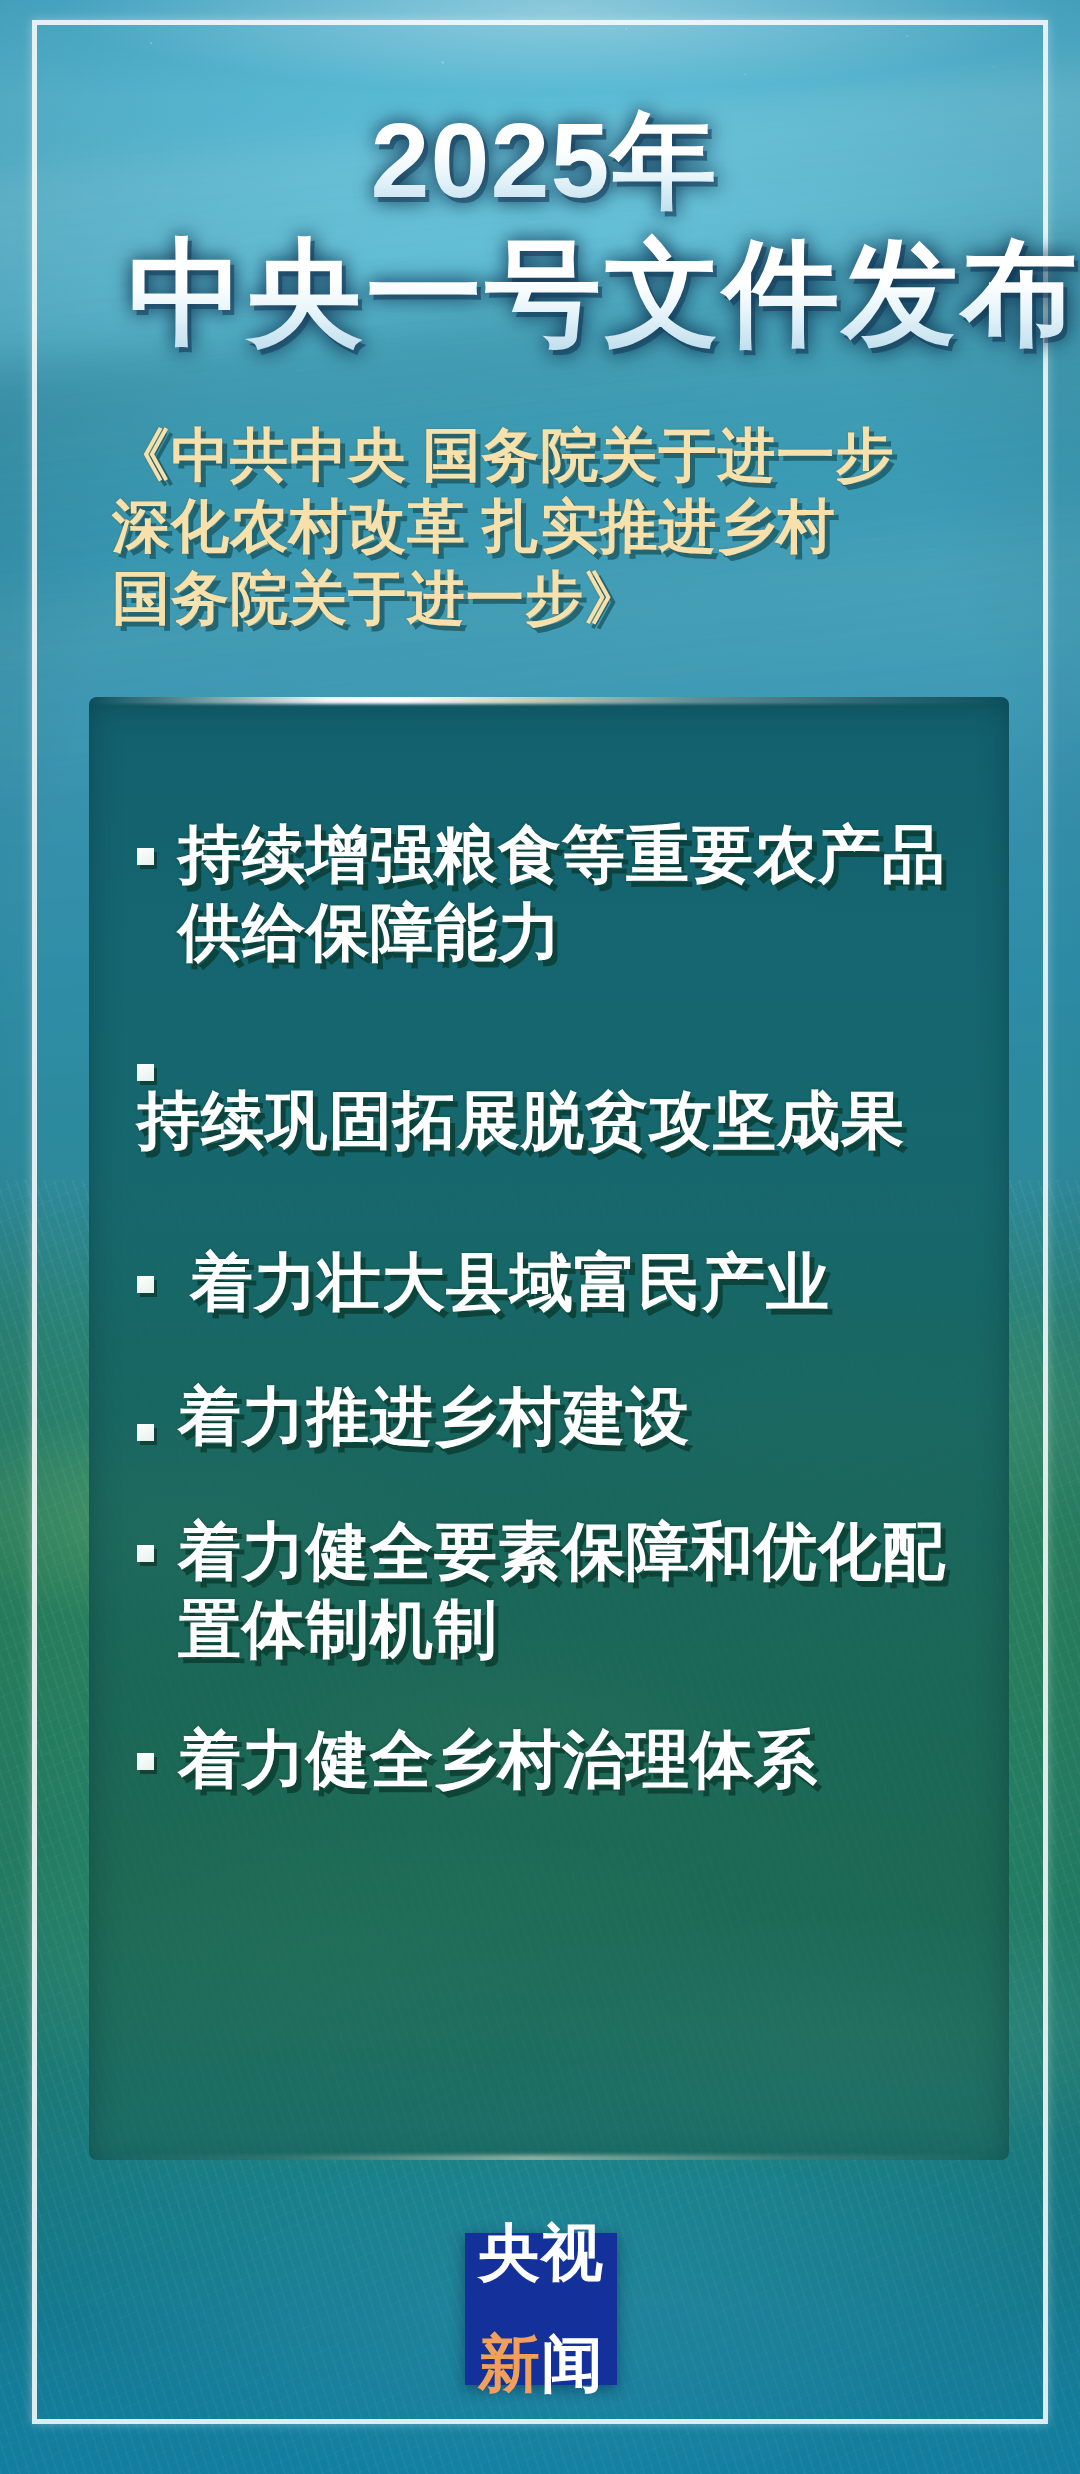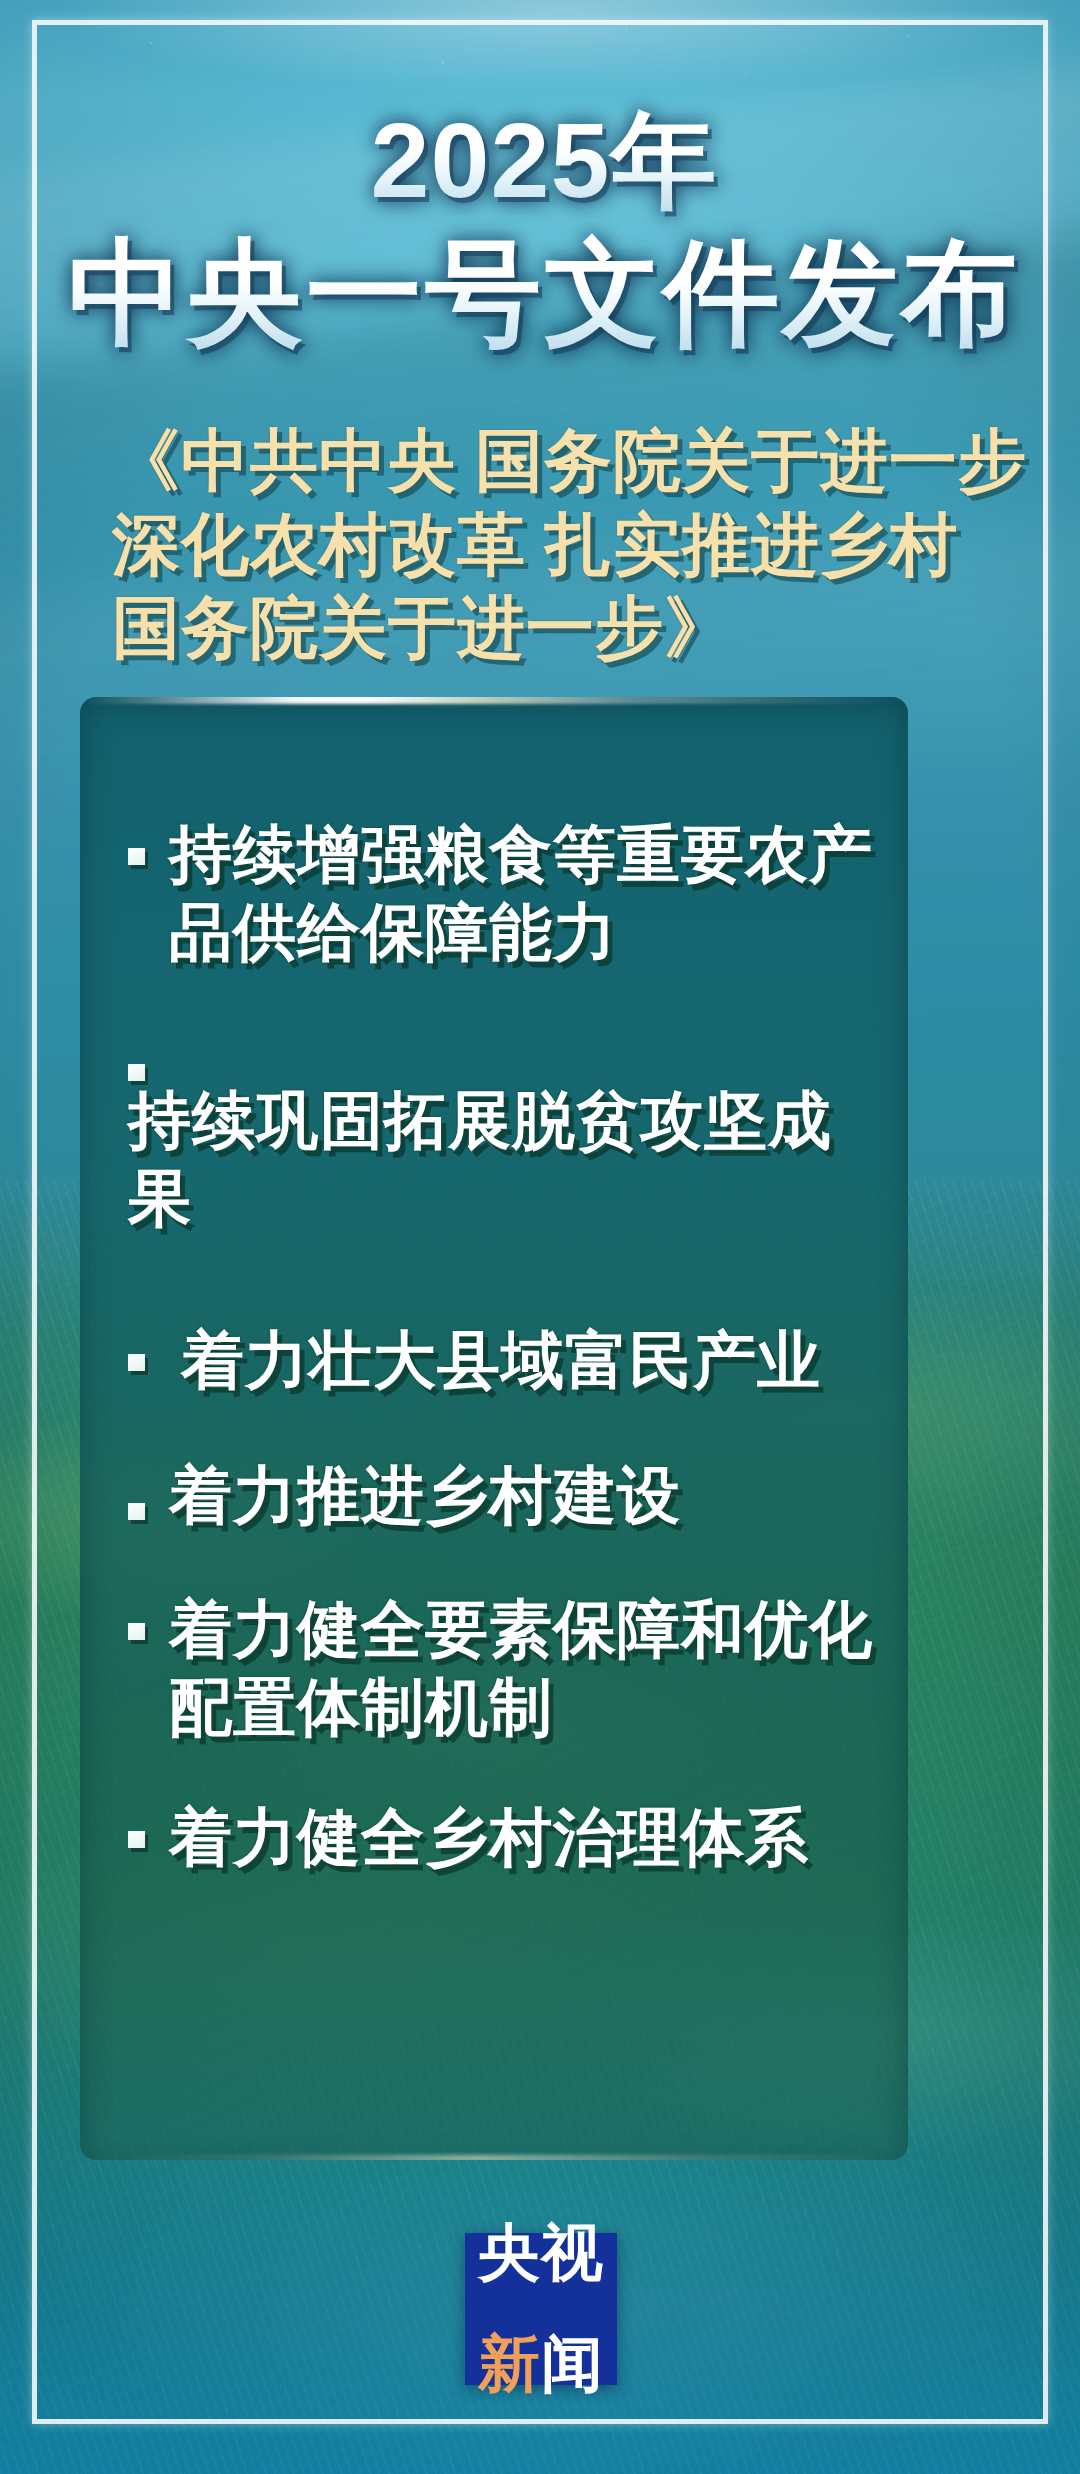--- a/index.html
+++ b/index.html
@@ -122,40 +122,40 @@
     letter-spacing:2px;
     line-height:1.06;
     background:linear-gradient(180deg,#ffffff 0%,#ffffff 40%,#eaf6fb 62%,#bcdcec 100%);
     -webkit-background-clip:text;
     background-clip:text;
     color:transparent;
     filter:drop-shadow(0 0 10px rgba(9,40,70,.85))
            drop-shadow(4px 5px 0 rgba(12,44,74,.55));
   }
   .title-year{ font-size:106px; letter-spacing:1px; }
-  .title-main{ font-size:116px; margin-top:16px; letter-spacing:3px; }
+  .title-main{ font-size:116px; margin-top:16px; letter-spacing:3px;text-align:right; }
 
   .subtitle{
     position:absolute; left:112px; right:90px; top:420px;
     font-family:"Liberation Serif","DejaVu Serif",serif;
     font-weight:bold;
-    font-size:68px;
+    font-size:58px;
     line-height:1.23;
     letter-spacing:1px;
     text-align:left;
     color:#f6e0ac;
     text-shadow:5px 5px 0 rgba(24,82,92,.72), 0 0 2px rgba(120,80,20,.55);
   }
   .subtitle div{ white-space:nowrap; }
 
   
   .card{
     position:absolute;
-    left:80px; top:697px; width:828px; height:1463px;
-    border-radius:16px;
+    left:89px; top:697px; width:920px; height:1463px;
+    border-radius:8px;
     background:
       linear-gradient(180deg,
         rgba(15,92,104,.94) 0%,
         rgba(18,98,108,.93) 14%,
         rgba(20,100,104,.90) 34%,
         rgba(22,98,94,.86) 52%,
         rgba(24,96,84,.80) 68%,
         rgba(26,96,78,.72) 82%,
         rgba(28,100,86,.62) 100%);
     box-shadow:0 6px 30px rgba(0,30,40,.35) inset;

